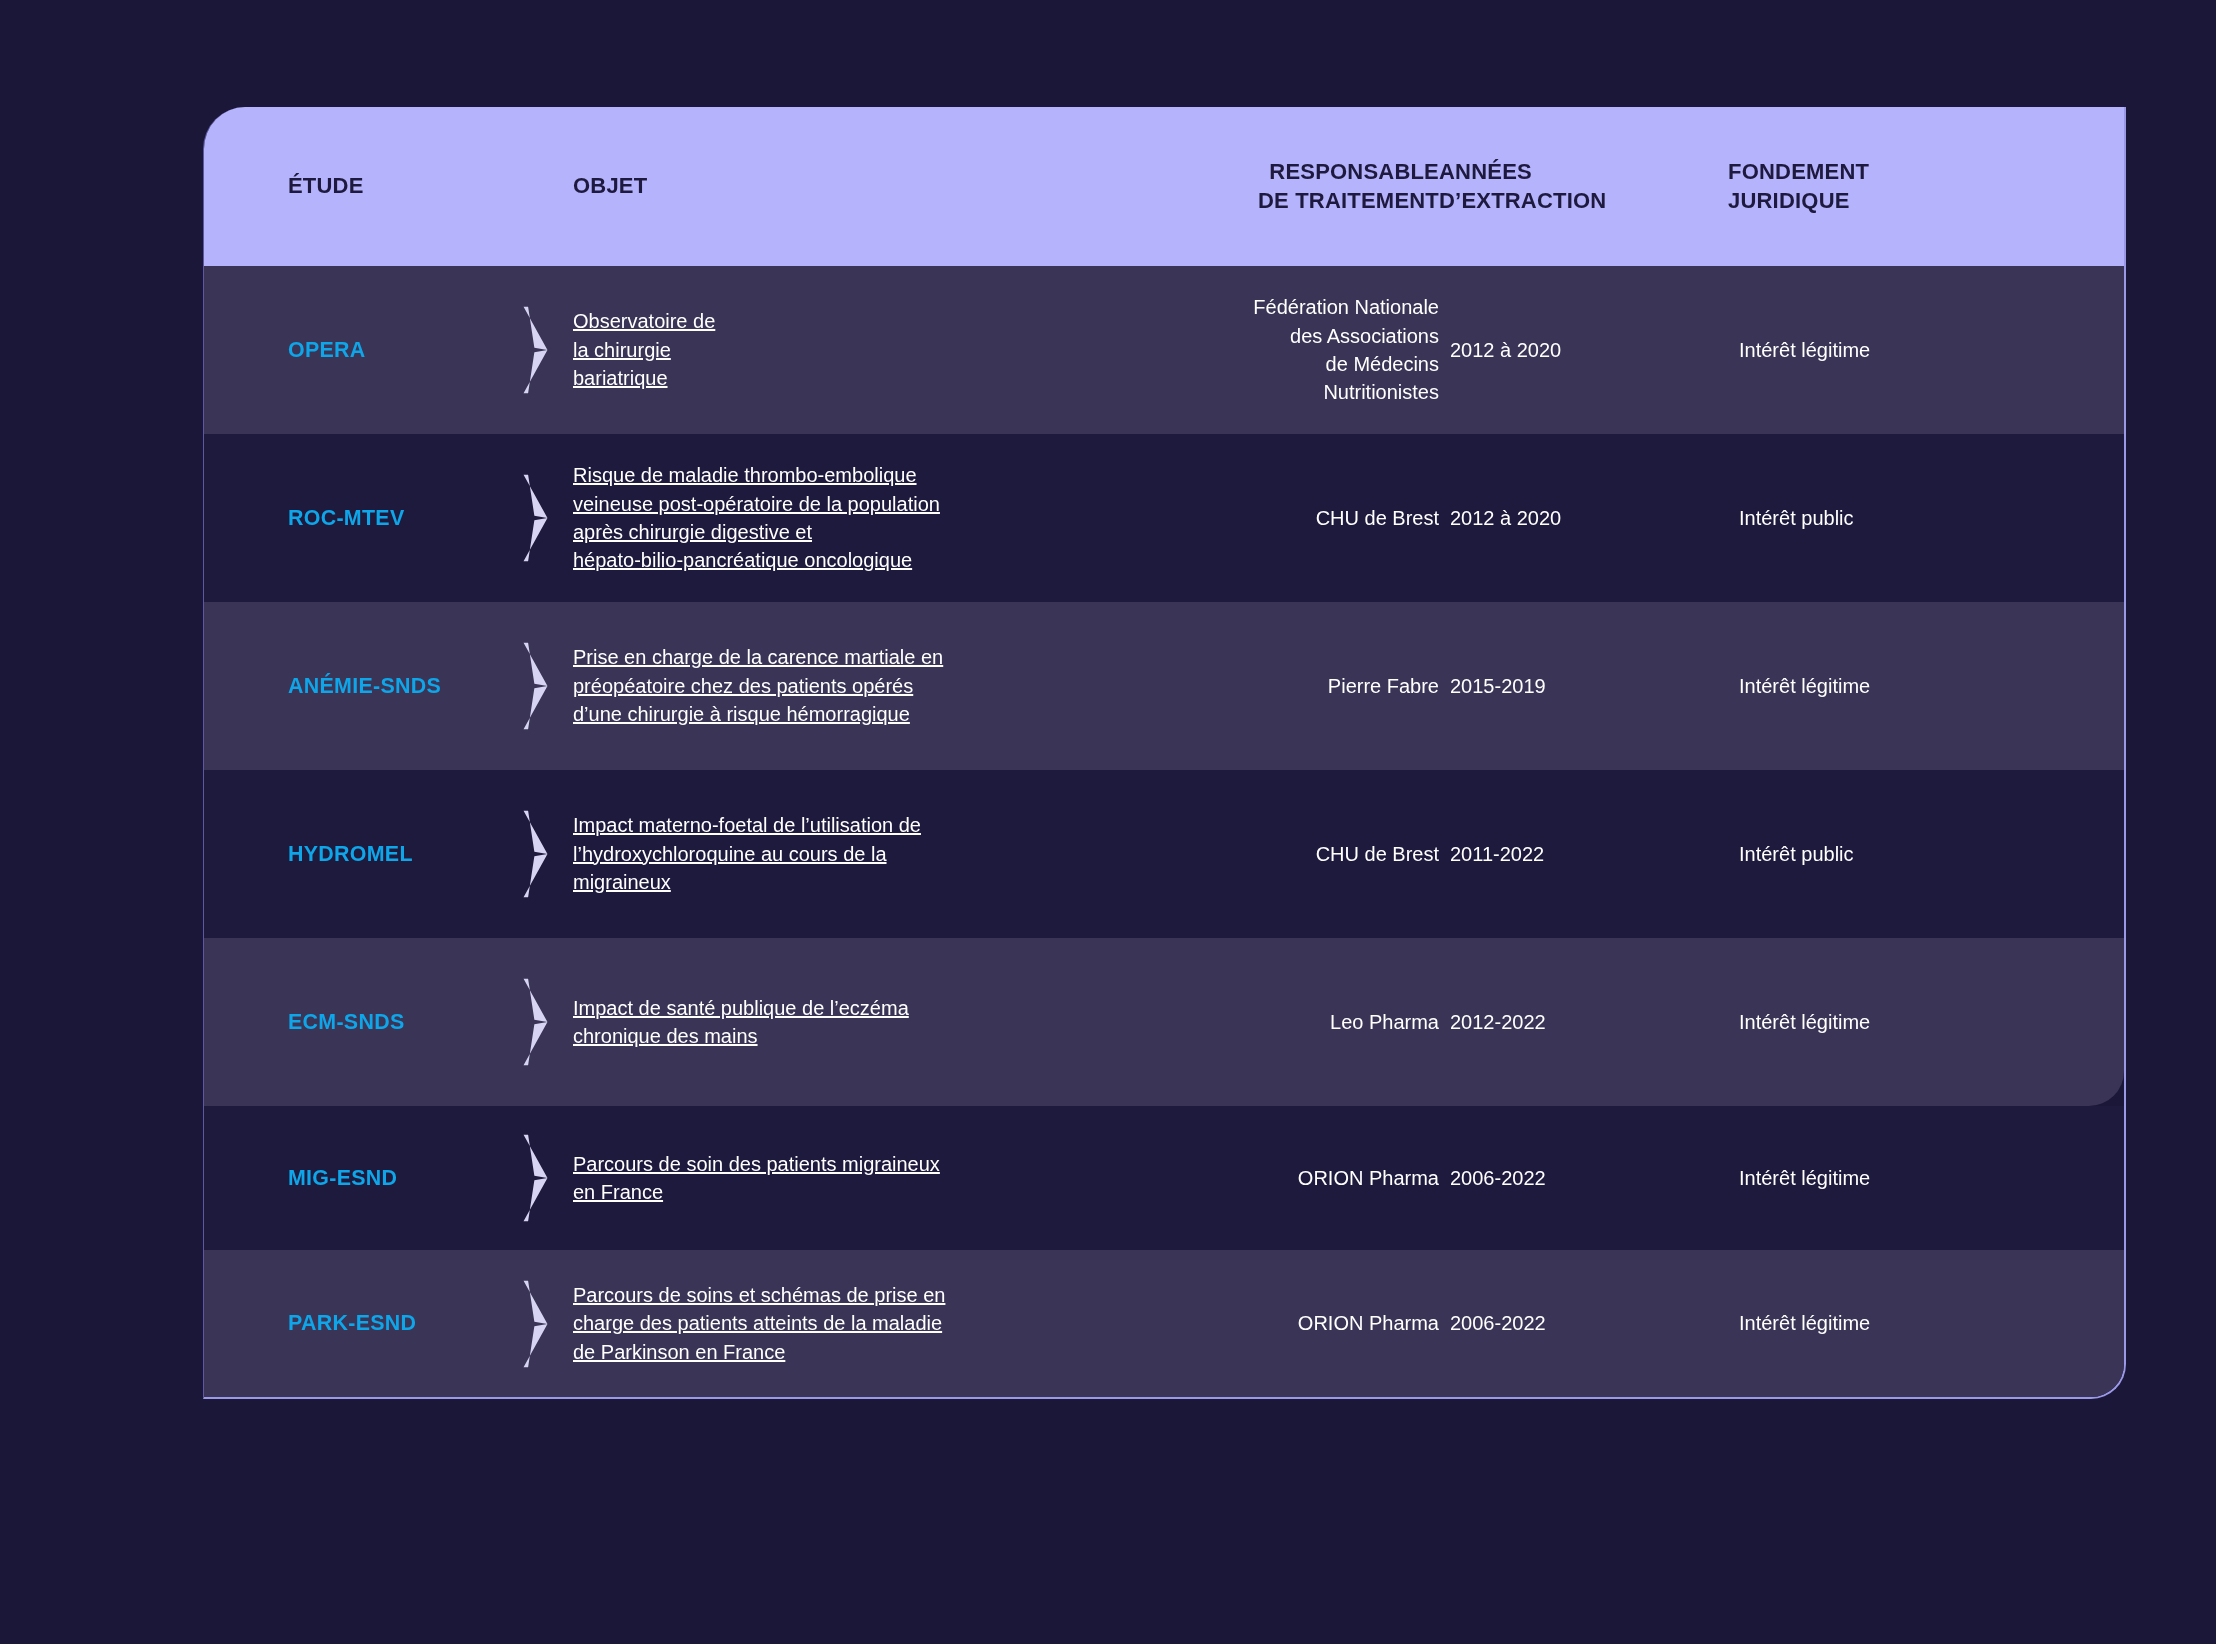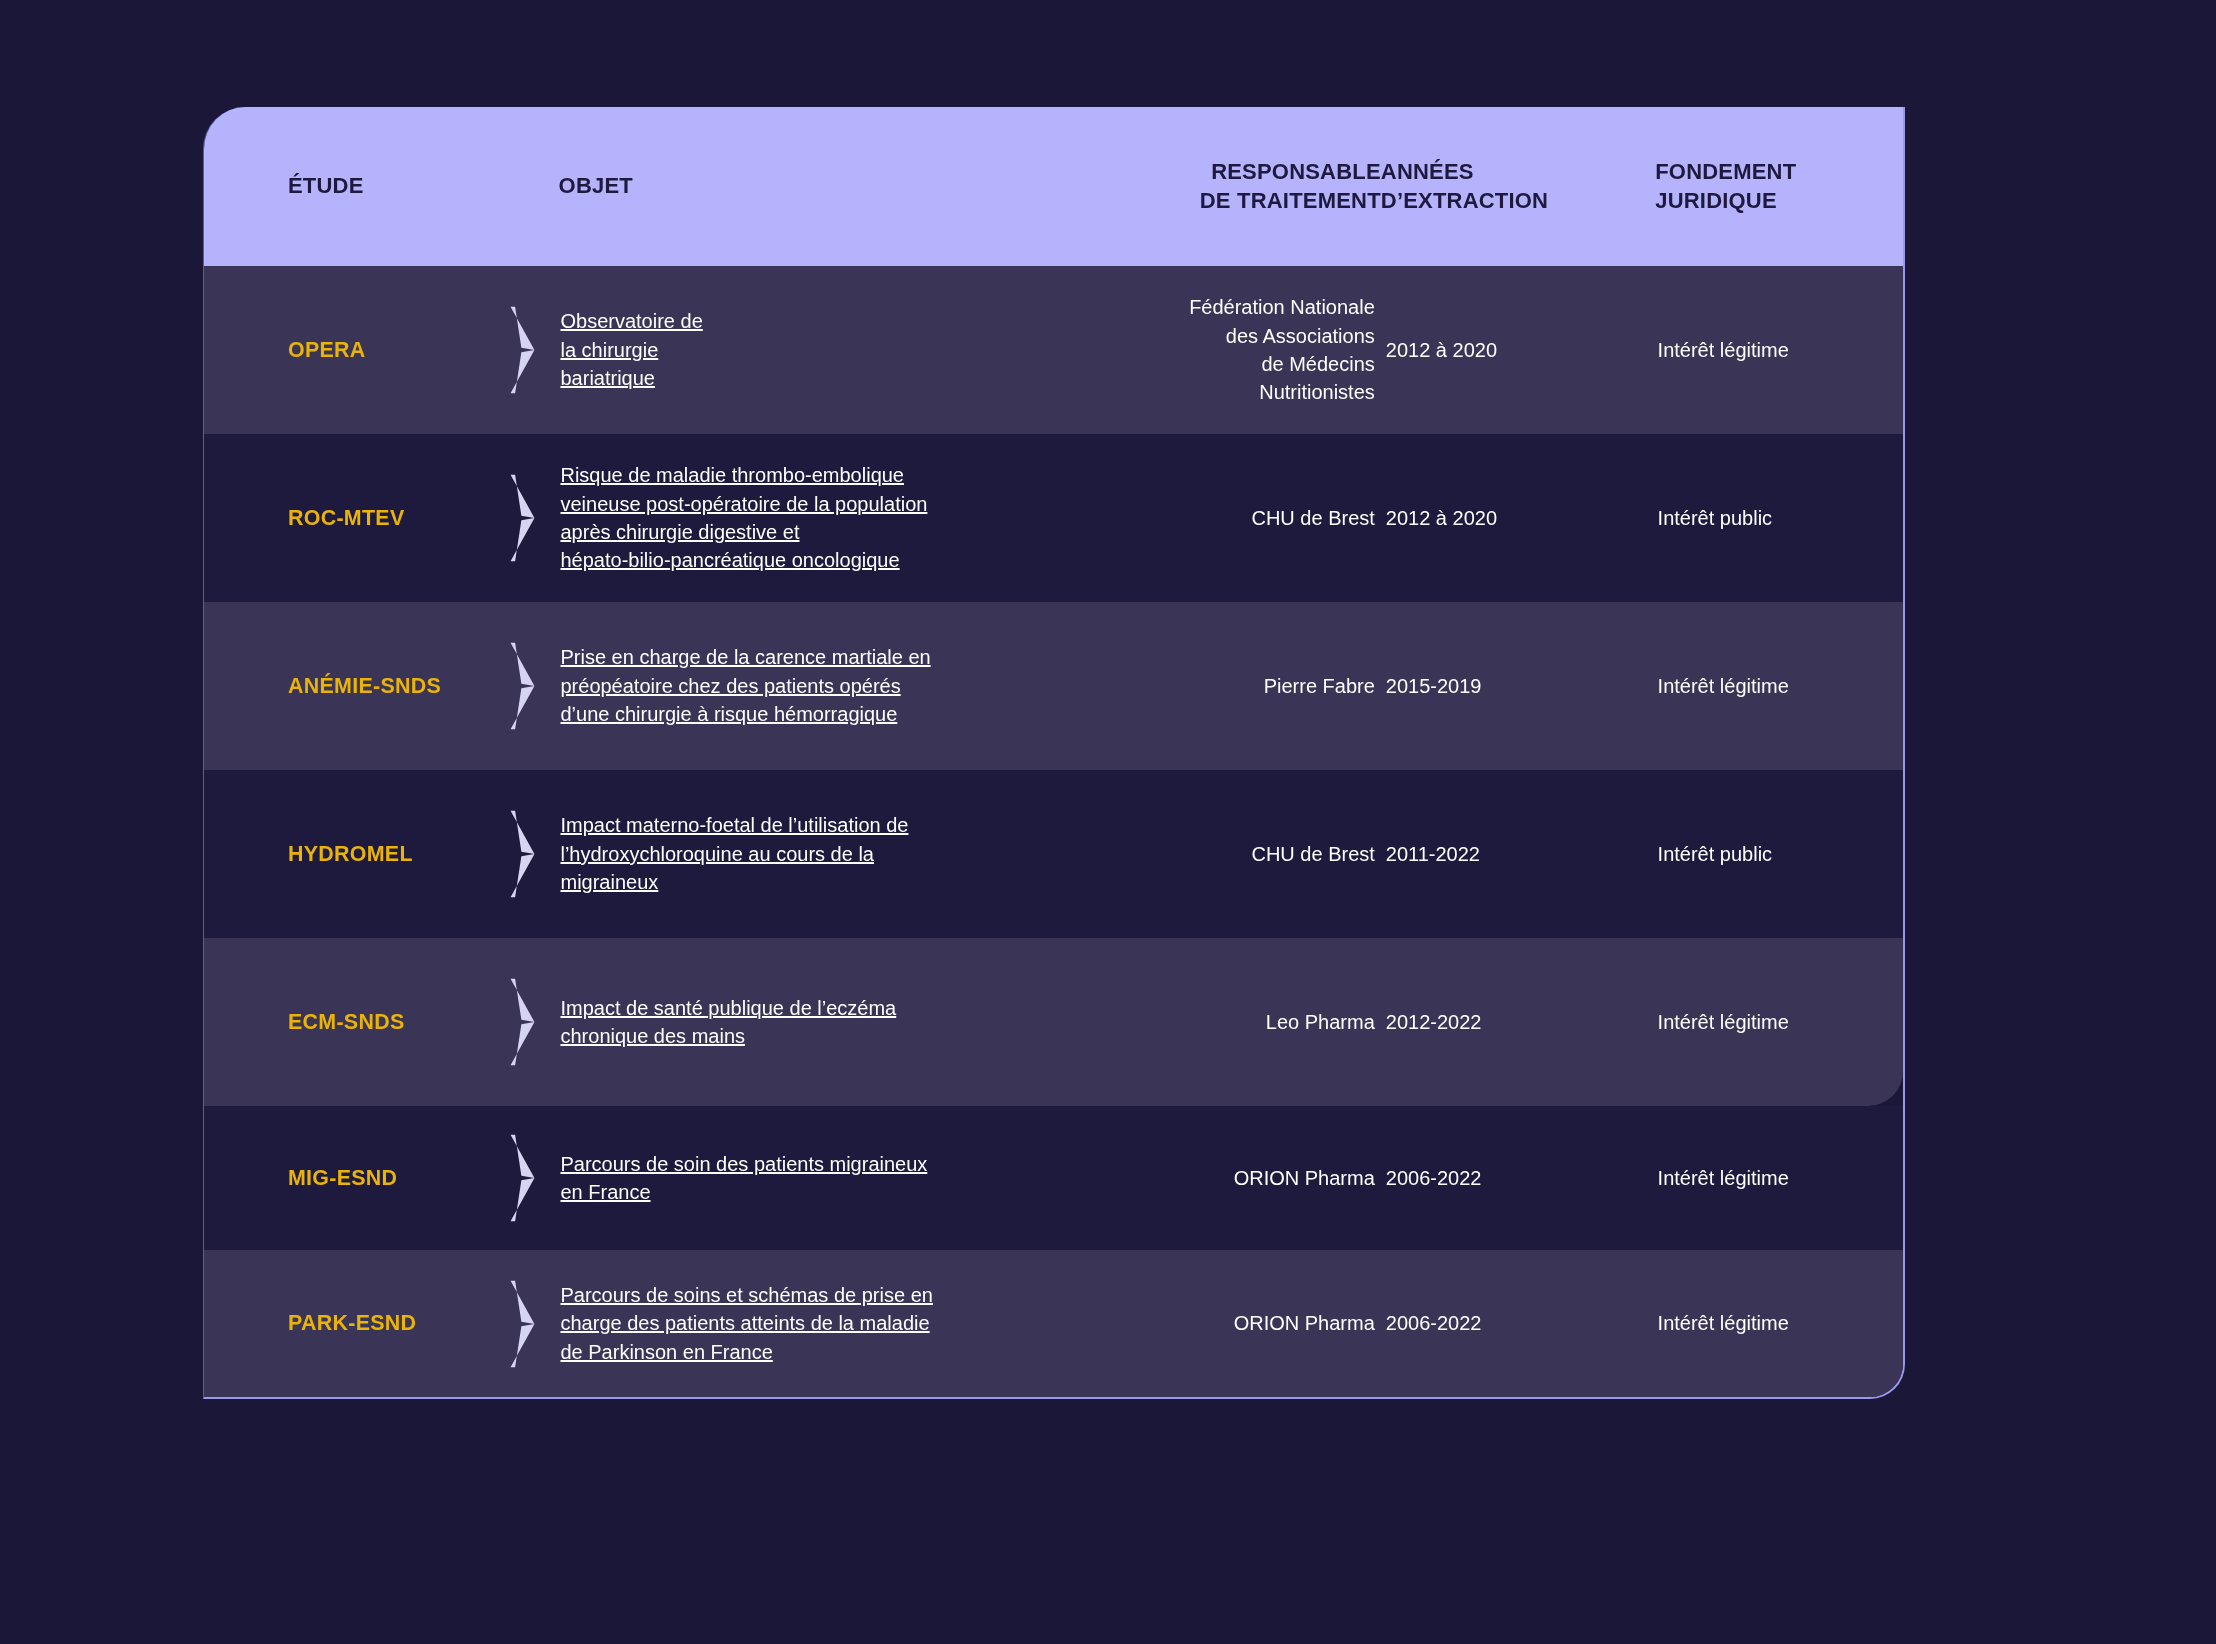--- a/index.html
+++ b/index.html
@@ -17,21 +17,21 @@
     width: 2216px;
     height: 1645px;
     background: #1b1739;
   }
 
   
   #table-card {
     position: absolute;
     left: 203px;
     top: 107px;
-    width: 1702px;
+    width: 1923px;
     border-top-left-radius: 42px;
     border-bottom-right-radius: 35px;
     overflow: hidden;
     border-right: 2.3px solid #9b98e8;
     border-bottom: 2.3px solid #9b98e8;
     border-left: 1.7px solid #5d58a0;
   }
 
   
   .thead {
@@ -72,21 +72,21 @@
   .trow.notch-br { border-bottom-right-radius: 35px; }
 
   .cell {
     color: #ffffff;
     font-size: 20px;
     line-height: 1.42;
     font-weight: 400;
   }
 
   .study-name {
-    color: #eab308;
+    color: #0ea5e9;
     font-weight: 700;
     font-size: 21.4px;
     letter-spacing: 0.3px;
   }
 
   
   .chev-wrap {
     width: 75px;
     display: flex;
     align-items: center;

